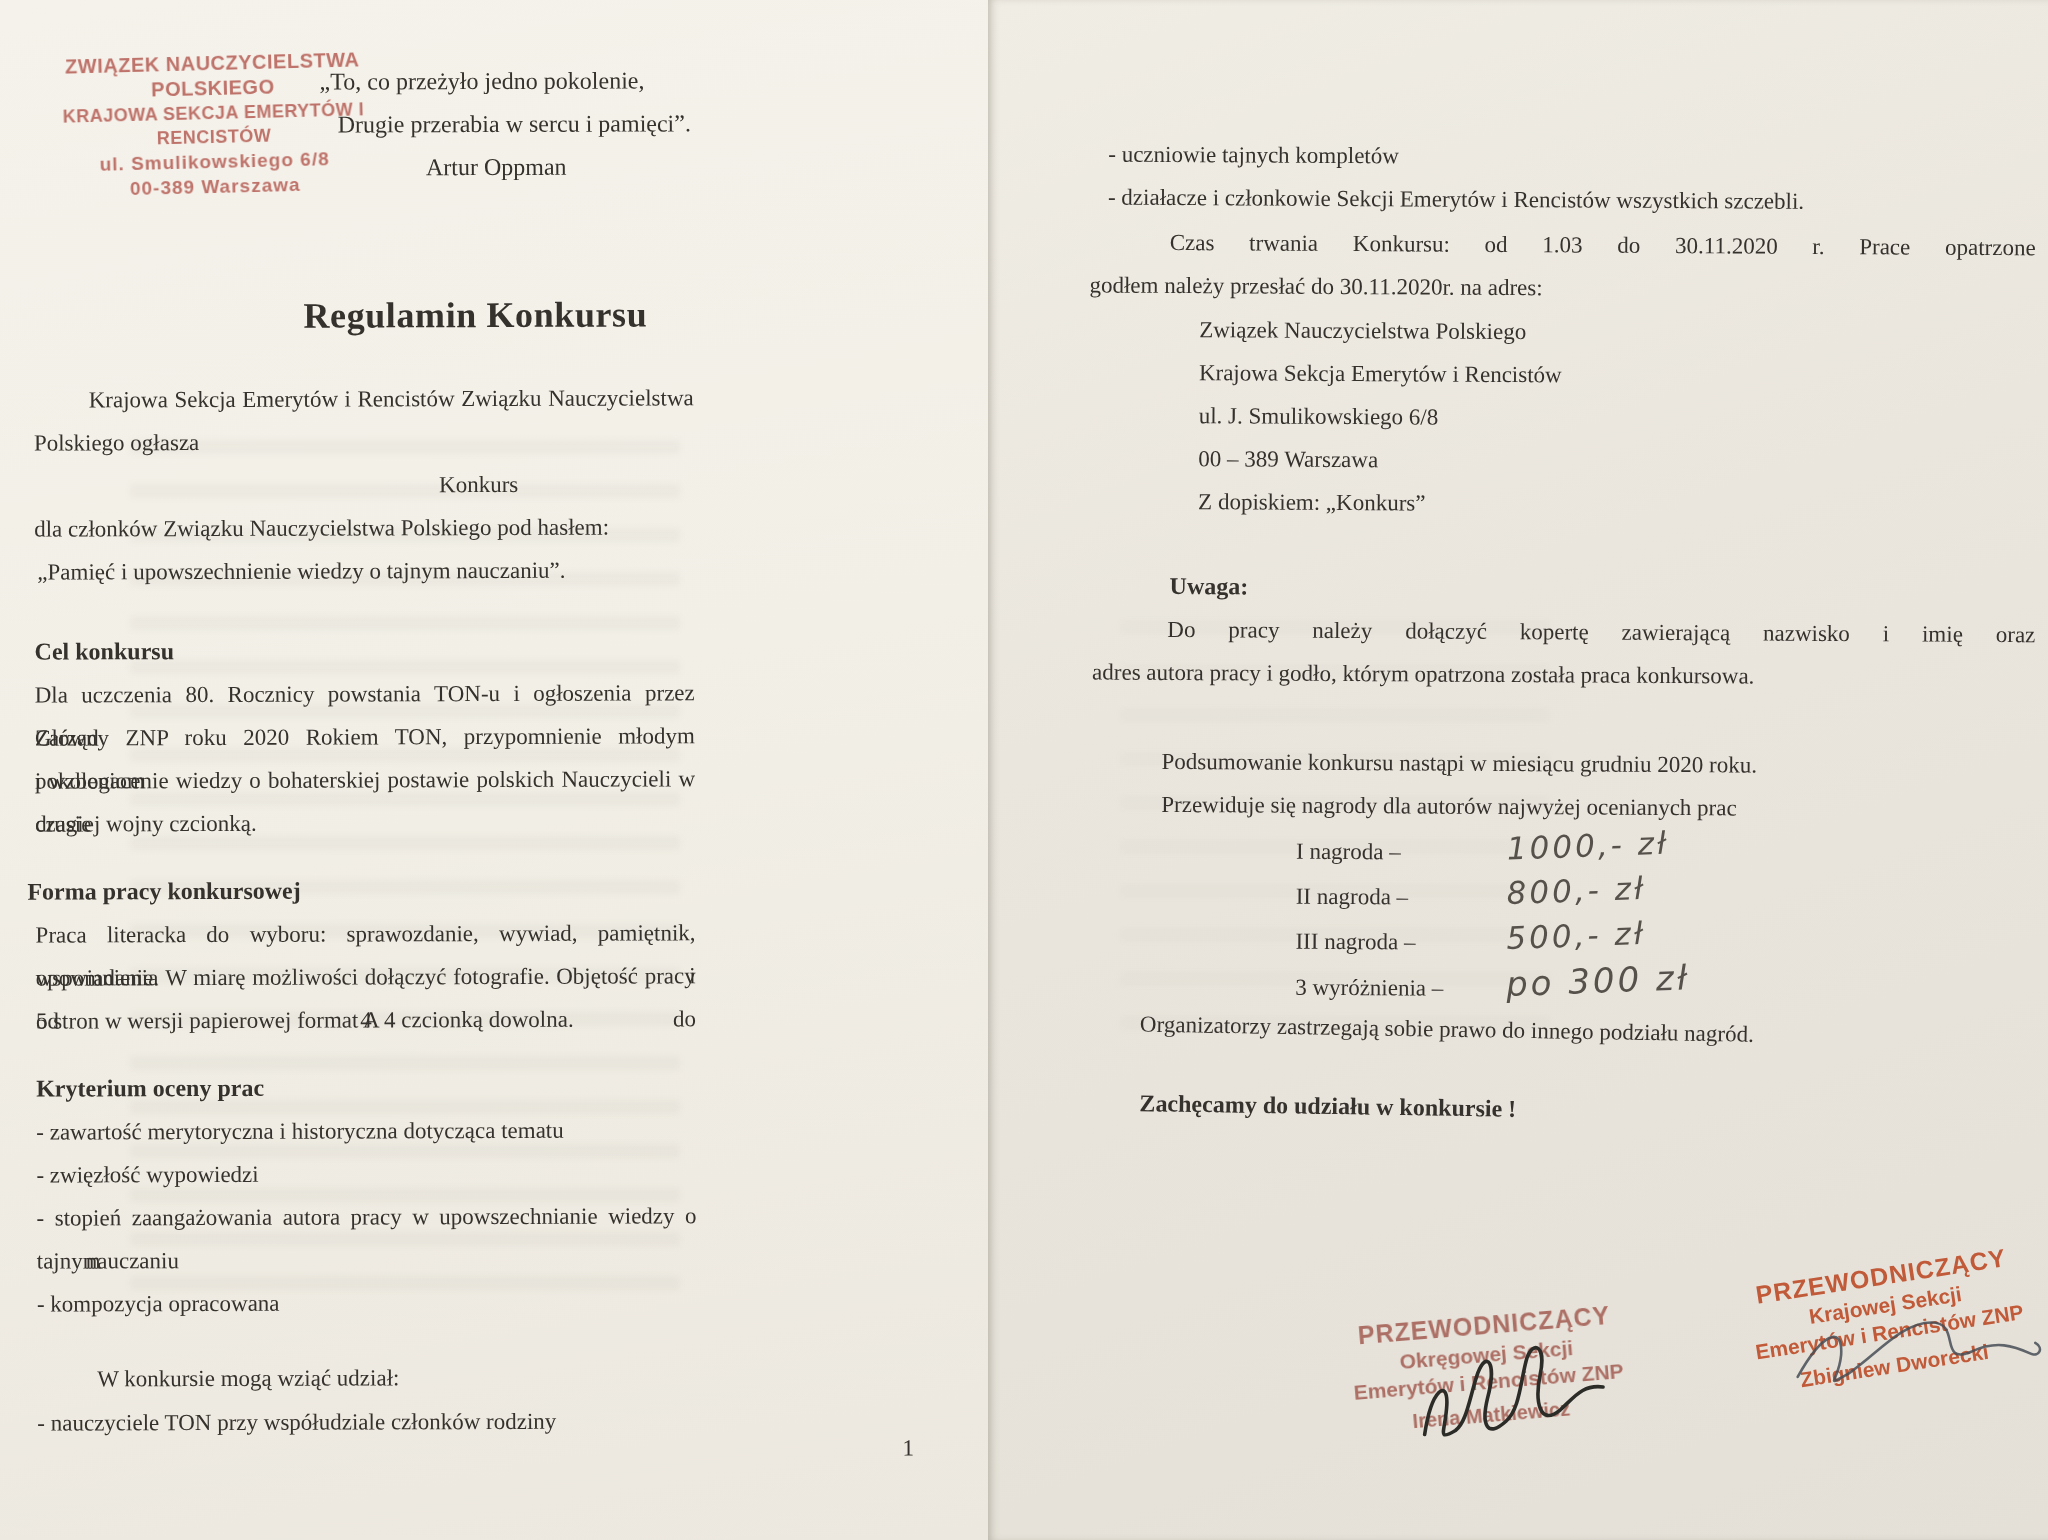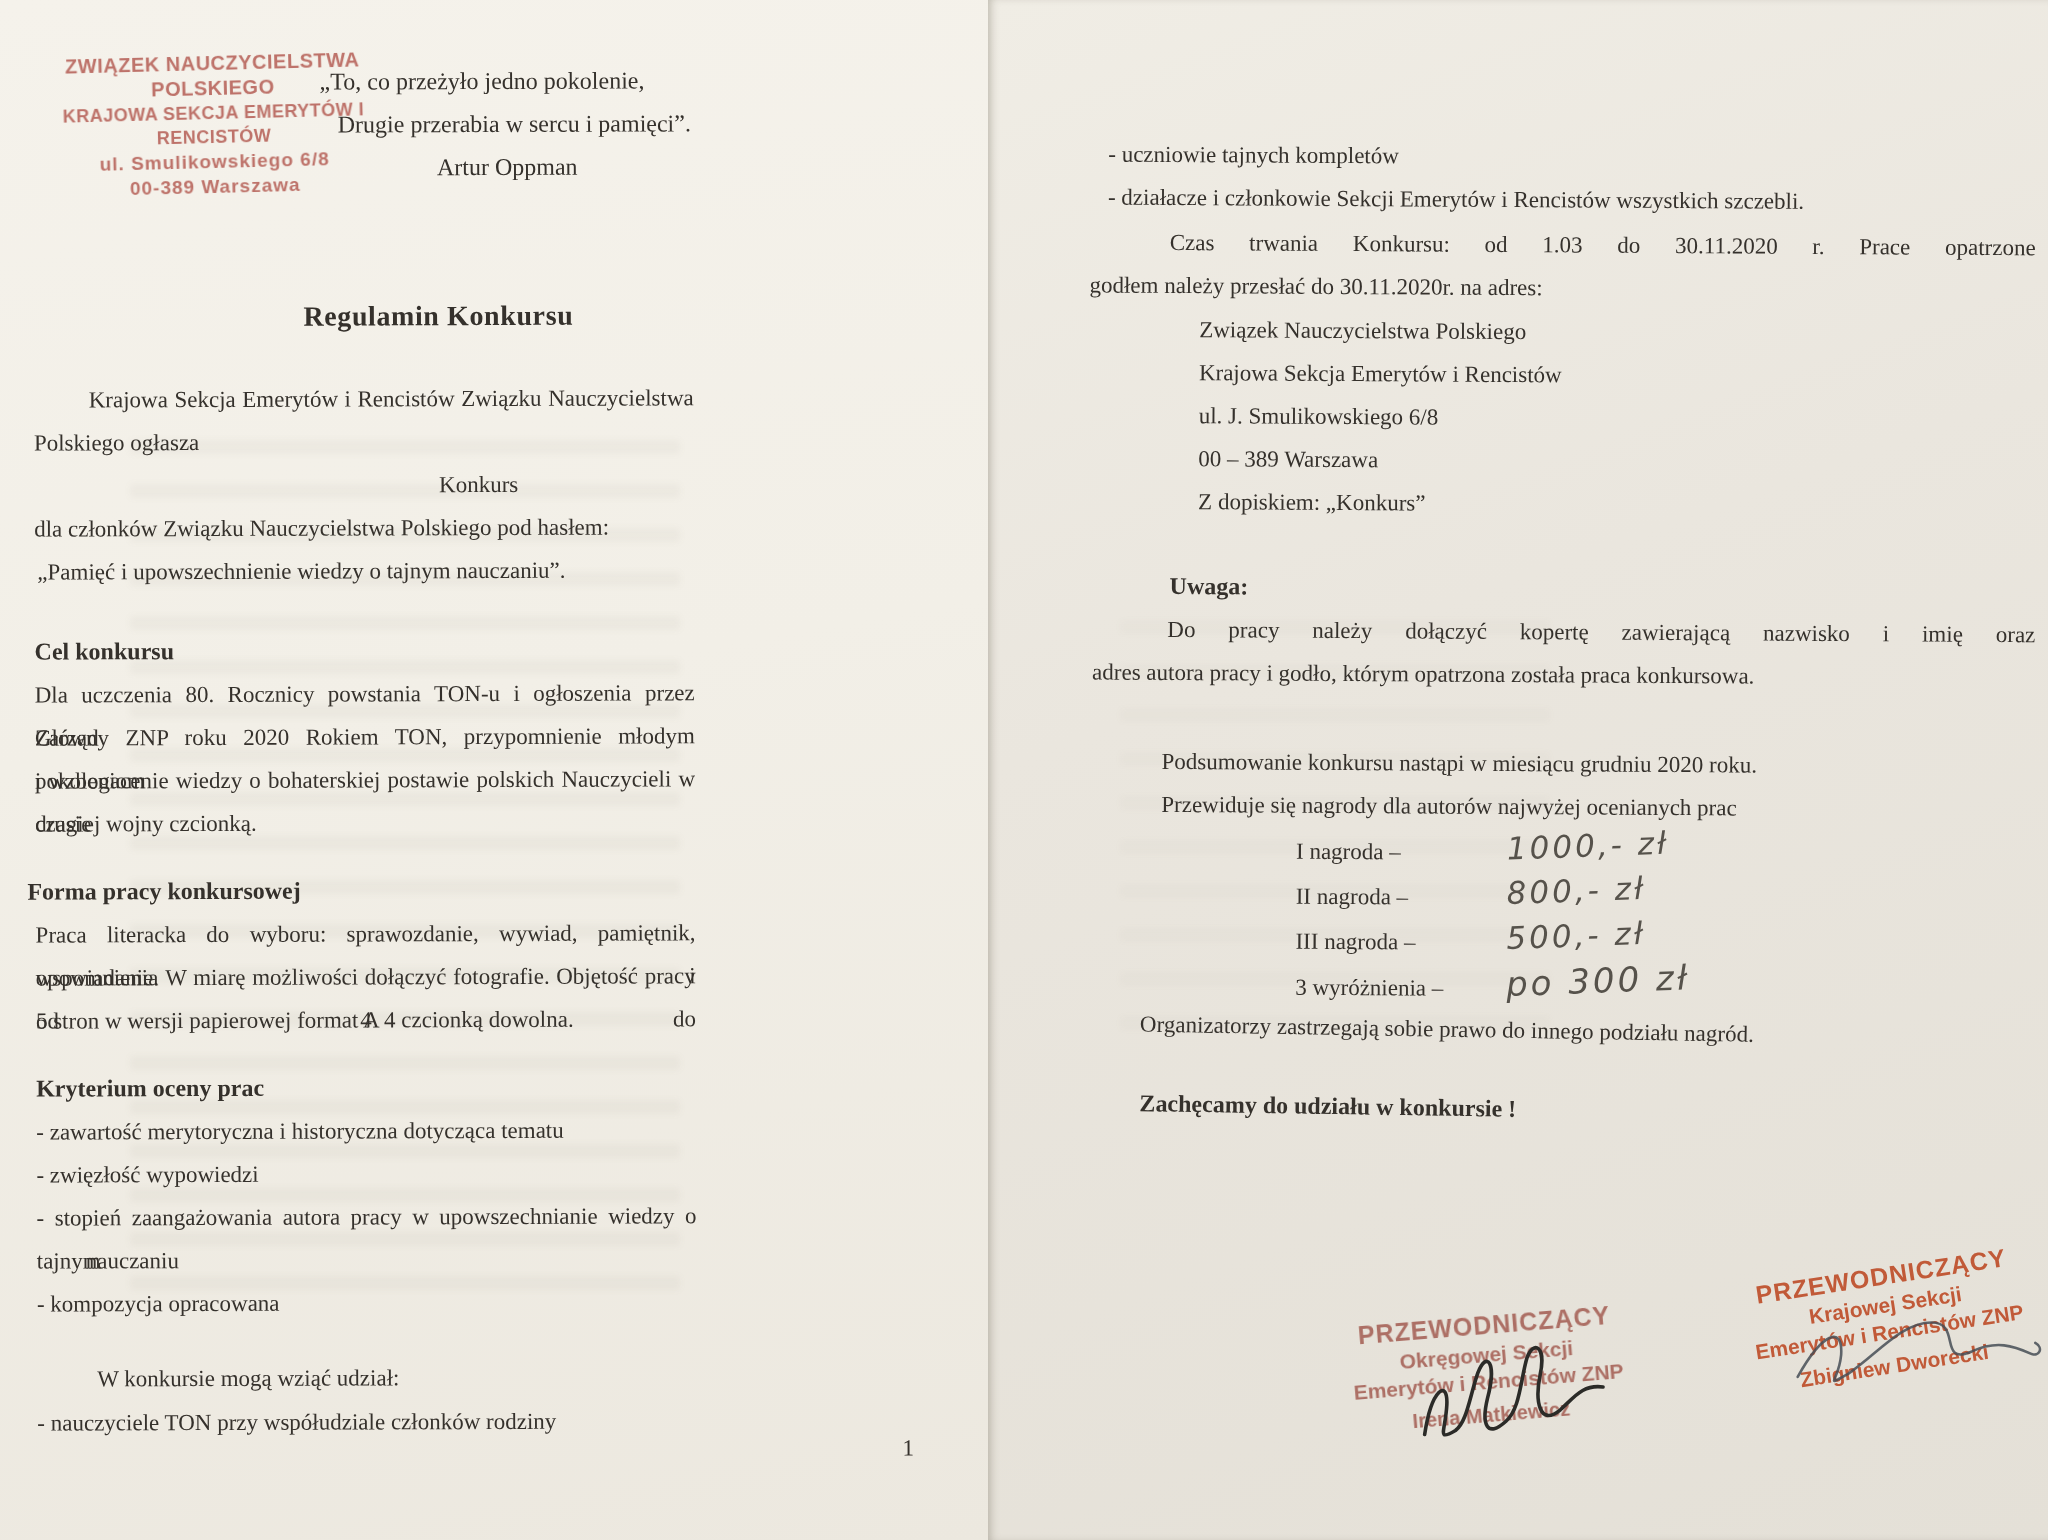--- a/index.html
+++ b/index.html
@@ -8,21 +8,21 @@
   .abs{position:absolute;}
   .page-left{left:0;top:0;width:988px;height:1540px;
     background:linear-gradient(170deg,#f5f2eb 0%,#f2efe7 45%,#ece8df 100%);}
   .page-right{left:988px;top:0;width:1060px;height:1540px;
     background:linear-gradient(160deg,#f0ede5 0%,#eae6de 40%,#e4e0d7 100%);
     box-shadow:inset 6px 0 10px -4px rgba(120,112,98,.45);}
   .pline{font-size:23px;line-height:43px;white-space:nowrap;}
   .wline{font-size:23px;line-height:43px;}
   .jline{text-align:justify;text-align-last:justify;white-space:normal;}
   .bold{font-weight:bold;}
-  .title{font-size:28px;letter-spacing:.6px;}
+  .title{font-size:36px;letter-spacing:.6px;}
   .quote{font-size:24px;}
   .heading{font-size:24px;}
   
   .stamp{font-family:"Liberation Sans", sans-serif;font-weight:bold;text-align:center;}
   .org-stamp{color:#b2574e;opacity:.82;transform:rotate(-1.2deg);filter:blur(.3px);}
   .org-stamp .l1{font-size:20px;line-height:25px;letter-spacing:.5px;}
   .org-stamp .l2{font-size:18px;line-height:24px;letter-spacing:.5px;}
   .org-stamp .l3,.org-stamp .l4{font-size:19px;line-height:25px;letter-spacing:1px;}
   .pres-stamp-l{color:#9d5045;opacity:.78;transform:rotate(-5deg);filter:blur(.6px);}
   .pres-stamp-l .l1{font-size:25px;line-height:31px;letter-spacing:1px;}
@@ -60,21 +60,21 @@
 
     <div class="abs stamp org-stamp" style="left:6px;top:50px;width:420px;">
       <div class="l1">ZWIĄZEK NAUCZYCIELSTWA POLSKIEGO</div>
       <div class="l2">KRAJOWA SEKCJA EMERYTÓW I RENCISTÓW</div>
       <div class="l3">ul. Smulikowskiego 6/8</div>
       <div class="l4">00-389 Warszawa</div>
     </div>
 
     <div class="abs pline quote" style="left:322px;top:60px;">„To, co przeżyło jedno pokolenie,</div>
     <div class="abs pline quote" style="left:340px;top:103px;">Drugie przerabia w sercu i pamięci”.</div>
-    <div class="abs pline quote" style="left:439px;top:146px;">Artur Oppman</div>
+    <div class="abs pline quote" style="left:428px;top:146px;">Artur Oppman</div>
 
     <div class="abs pline bold title" style="left:305px;top:294px;">Regulamin Konkursu</div>
 
     <div class="abs wline jline" style="left:35px;top:377px;width:660px;padding-left:55px;box-sizing:border-box;">Krajowa Sekcja Emerytów i Rencistów Związku Nauczycielstwa</div>
     <div class="abs pline" style="left:35px;top:420px;">Polskiego ogłasza</div>
 
     <div class="abs pline" style="left:440px;top:463px;text-align:center;">Konkurs</div>
     <div class="abs pline" style="left:35px;top:506px;">dla członków Związku Nauczycielstwa Polskiego pod hasłem:</div>
     <div class="abs pline" style="left:38px;top:549px;">„Pamięć i upowszechnienie wiedzy o tajnym nauczaniu”.</div>
 

